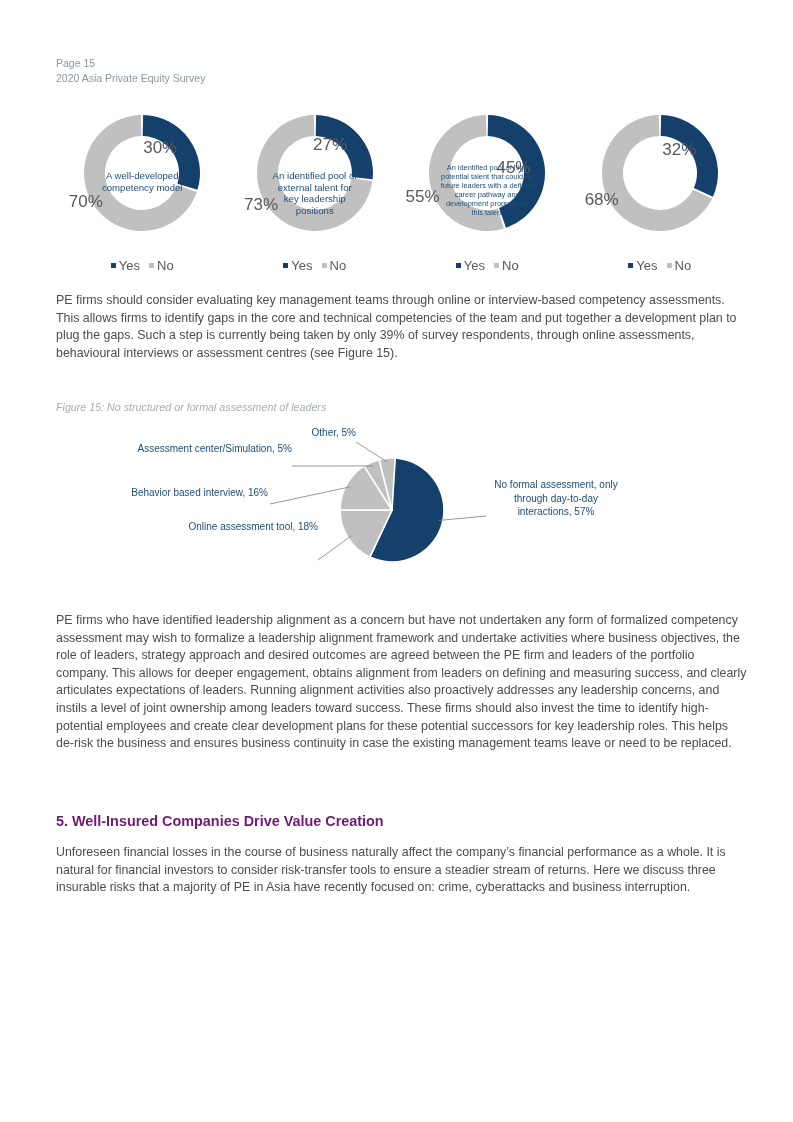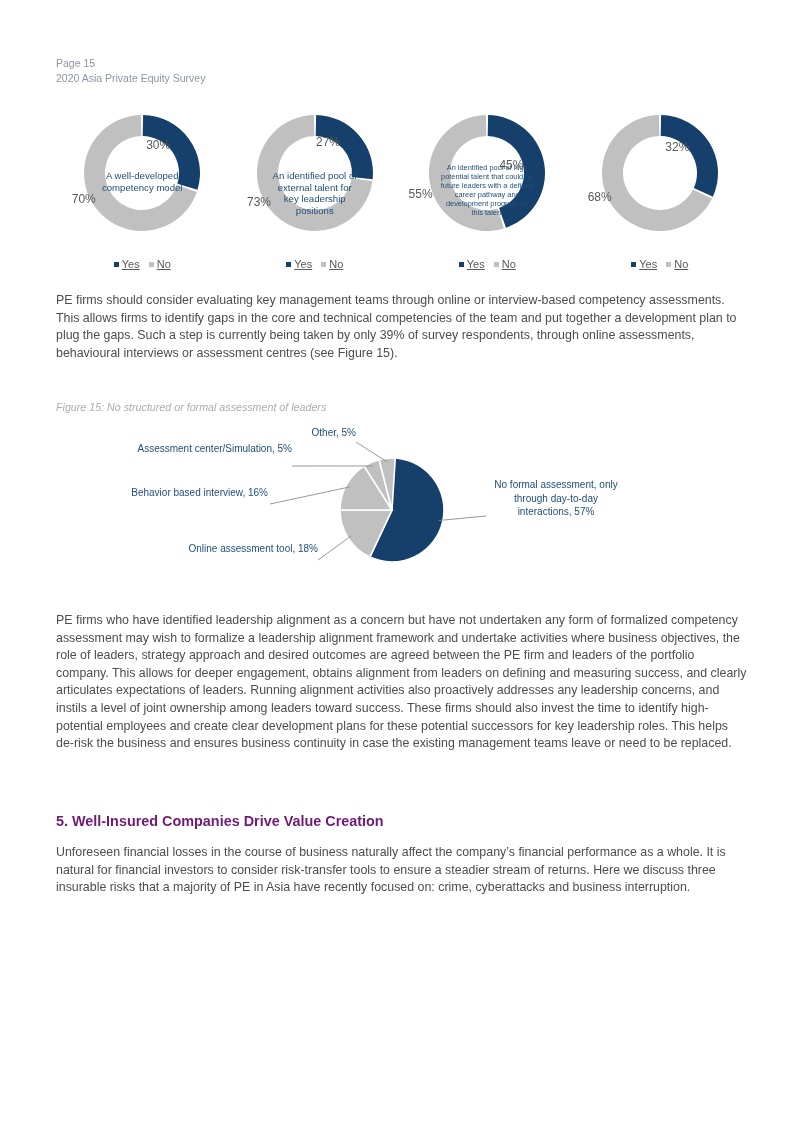--- a/index.html
+++ b/index.html
@@ -17,25 +17,25 @@
   
   .donut-row{position:absolute;left:56px;top:108px;width:690px;height:170px;display:flex;}
   .donut-cell{width:172.5px;height:170px;position:relative;}
   .donut-svg{position:absolute;left:50%;top:0;transform:translateX(-50%);}
   .donut-center-text{
     position:absolute;left:50%;top:62px;transform:translateX(-50%);
     width:86px;text-align:center;color:#1f4e79;
     font-size:9.6px;line-height:11.6px;pointer-events:none;
   }
   .donut-center-text.tiny{font-size:7.4px;line-height:8.9px;width:96px;top:56px;}
-  .pct{position:absolute;font-size:12px;color:#595959;}
+  .pct{position:absolute;font-size:17px;color:#595959;}
   .legend{
     position:absolute;left:0;top:150px;width:100%;
     display:flex;justify-content:center;align-items:center;gap:9px;
-    font-size:11px;color:#595959;text-decoration:underline;
+    font-size:13px;color:#595959;
   }
   .legend-item{display:flex;align-items:center;gap:3px;}
   .swatch{width:5px;height:5px;display:inline-block;}
 
   
   .para{position:absolute;left:56px;width:692px;font-size:12.4px;line-height:17.6px;color:#4d4d4d;}
   .caption{position:absolute;left:56px;font-size:10.7px;font-style:italic;color:#a6aeb5;}
 
   
   .figure{position:absolute;left:56px;top:420px;width:692px;height:180px;}
@@ -150,21 +150,21 @@
         <path d="M 336 90 L 284 90 A 52 52 0 0 1 308.1370066610922 46.09494787389521 Z" fill="#c0c0c0" stroke="#ffffff" stroke-width="1.6"></path>
         <path d="M 336 90 L 308.1370066610922 46.09494787389521 A 52 52 0 0 1 323.06812586742757 39.63367562131118 Z" fill="#c0c0c0" stroke="#ffffff" stroke-width="1.6"></path>
         <path d="M 336 90 L 323.06812586742757 39.63367562131118 A 52 52 0 0 1 339.26510701552434 38.10261012172988 Z" fill="#c0c0c0" stroke="#ffffff" stroke-width="1.6"></path>
         <polyline points="382.84400457305986,100.47087558703404 430,96" fill="none" stroke="#8c8c8c" stroke-width="0.9"></polyline>
         <polyline points="295.47225957590325,115.71968615899182 262,140" fill="none" stroke="#8c8c8c" stroke-width="0.9"></polyline>
         <polyline points="293.93727935789457,66.87582364311766 214,84" fill="none" stroke="#8c8c8c" stroke-width="0.9"></polyline>
         <polyline points="316.93690124953054,45.9477779671689 236,46" fill="none" stroke="#8c8c8c" stroke-width="0.9"></polyline>
         <polyline points="331.4828009607113,42.21302569905216 300,22" fill="none" stroke="#8c8c8c" stroke-width="0.9"></polyline>
       </svg>
       <div class="pie-label right" style="left: 430px; top: 58px; width: 140px;">No formal assessment, only through day-to-day interactions, 57%</div>
-      <div class="pie-label left" style="left: 110px; top: 122px; width: 152px;">Online assessment tool, 18%</div>
+      <div class="pie-label left" style="left: 110px; top: 100px; width: 152px;">Online assessment tool, 18%</div>
       <div class="pie-label left" style="left: 60px; top: 66px; width: 152px;">Behavior based interview, 16%</div>
       <div class="pie-label left" style="left: 80px; top: 22px; width: 156px;">Assessment center/Simulation, 5%</div>
       <div class="pie-label left" style="left: 216px; top: 6px; width: 84px;">Other, 5%</div>
     </div>
 
   <div class="para" style="top:612px;">PE firms who have identified leadership alignment as a concern but have not undertaken any form of formalized competency assessment may wish to formalize a leadership alignment framework and undertake activities where business objectives, the role of leaders, strategy approach and desired outcomes are agreed between the PE firm and leaders of the portfolio company. This allows for deeper engagement, obtains alignment from leaders on defining and measuring success, and clearly articulates expectations of leaders. Running alignment activities also proactively addresses any leadership concerns, and instils a level of joint ownership among leaders toward success. These firms should also invest the time to identify high-potential employees and create clear development plans for these potential successors for key leadership roles. This helps de-risk the business and ensures business continuity in case the existing management teams leave or need to be replaced.</div>
 
   <div class="section-head" style="top:813px;">5. Well-Insured Companies Drive Value Creation</div>
 
   <div class="para" style="top:844px;">Unforeseen financial losses in the course of business naturally affect the company’s financial performance as a whole. It is natural for financial investors to consider risk-transfer tools to ensure a steadier stream of returns. Here we discuss three insurable risks that a majority of PE in Asia have recently focused on: crime, cyberattacks and business interruption.</div>

